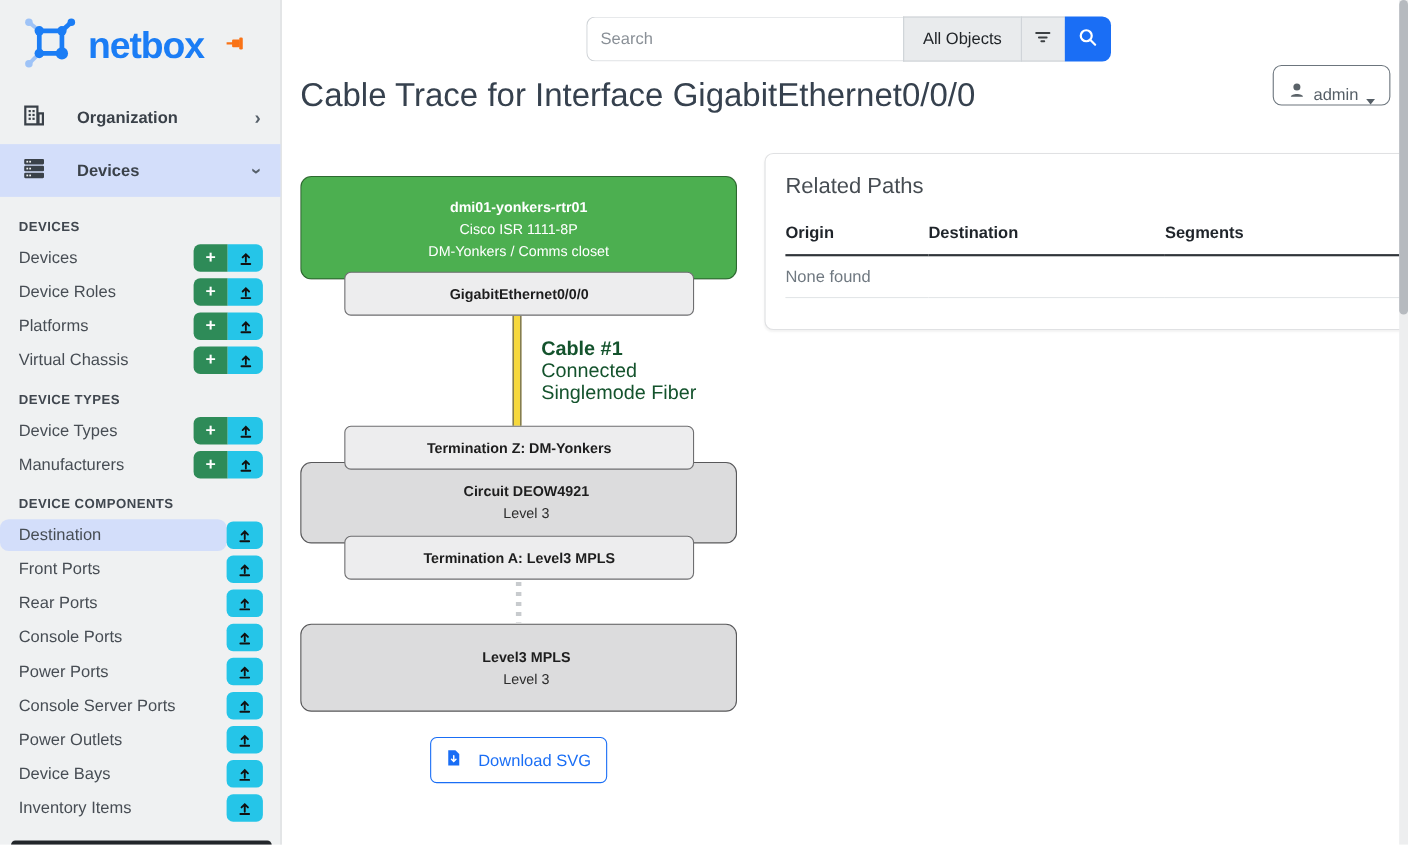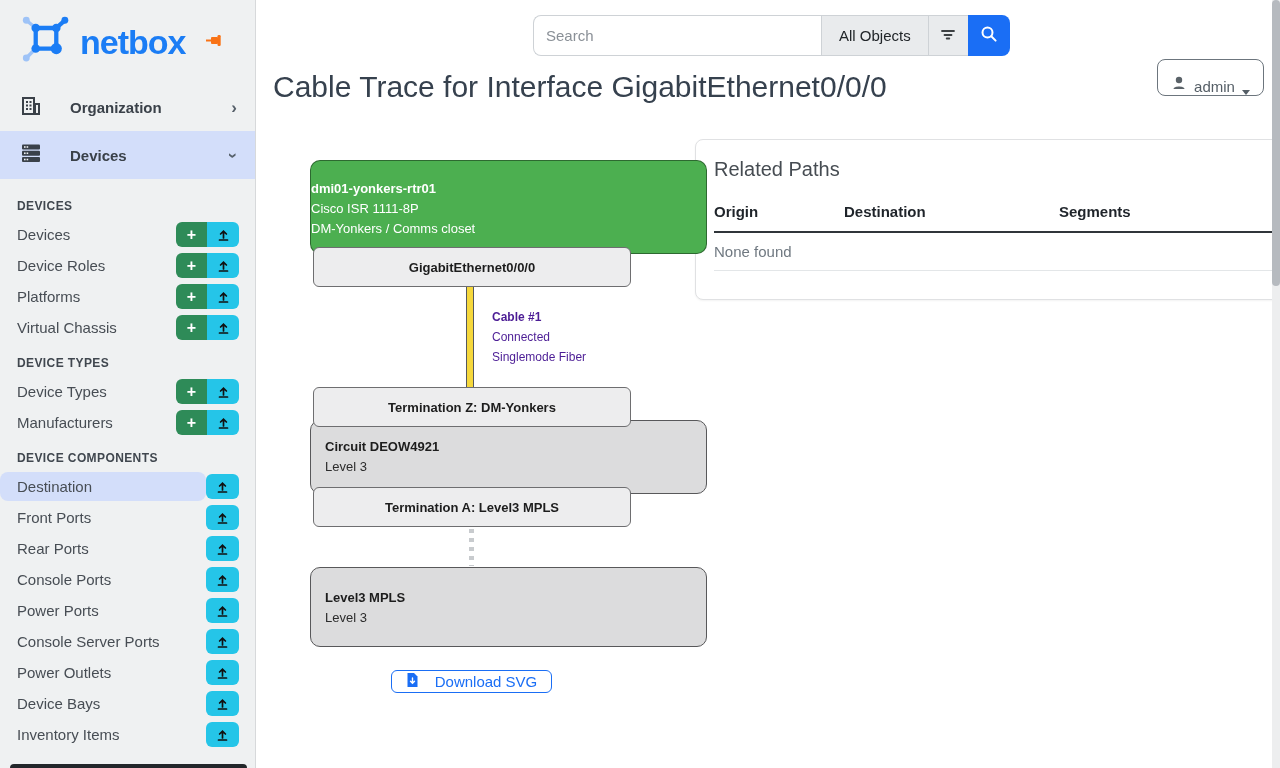--- a/index.html
+++ b/index.html
@@ -52,44 +52,44 @@
   .user-btn { position:absolute; left:900px; top:17px; width:107px; height:37px; background:#fff;
               border:1px solid #6c757d; border-radius:8px; display:flex; align-items:flex-end;
               justify-content:center; gap:7px; cursor:pointer;margin-top:42px; }
   .user-btn .ulabel { font-size:15px; color:#555e66; }
   .caret { width:0; height:0; border-left:4.5px solid transparent; border-right:4.5px solid transparent;
            border-top:5px solid #555e66; }
 
   .page-title { position:absolute; left:16px; top:70px; font-size:30px; font-weight:400; color:#36414e; }
 
   
-  .node-big { position:absolute; border-radius:10px; text-align:left;margin-left:37px; }
+  .node-big { position:absolute; border-radius:10px; text-align:center; }
   .dev-box  { left:16px; top:160px; width:397px; height:94px; background:#4caf50;
               border:1px solid rgba(0,0,0,.4); color:#fff; padding-top:18px; z-index:1; }
   .dev-box .l1 { font-size:13px; font-weight:bold; line-height:20px; }
   .dev-box .l2 { font-size:13px; line-height:20px; }
   .term-box { position:absolute; left:56px; width:318px; height:40px; background:#ededee;
               border:1px solid #6e6e70; border-radius:6px; display:flex; align-items:center;
               justify-content:center; font-size:13px; font-weight:bold; color:#1d1d1d; z-index:3; }
   .gige { top:247px; } .termz { top:387px; } .terma { top:487px; }
   .grey-big { background:#dcdcdd; border:1px solid #58585a; color:#1d1d1d; z-index:2;padding-left:14px; }
   .circuit { left:16px; top:420px; width:397px; height:74px; padding-top:16px; }
   .farend  { left:16px; top:567px; width:397px; height:80px; padding-top:20px; }
   .grey-big .l1 { font-size:13px; font-weight:bold; line-height:20px; }
   .grey-big .l2 { font-size:13px; line-height:20px; color:#2c2c2c; }
 
   .cable-line { position:absolute; left:209px; top:287px; width:8px; height:100px;
                 background:#f6d83c; border-left:1px solid #55585c; border-right:1px solid #55585c; }
-  .cable-label { position:absolute; left:235px; top:307px; font-size:12px; color:#4c1d95; line-height:20px; }
+  .cable-label { position:absolute; left:235px; top:307px; font-size:18px; color:#14532d; line-height:20px; }
   .cable-label .cl1 { font-weight:bold; }
   .dotted-line { position:absolute; left:212px; top:529px; width:5px; height:37px;
                  background:repeating-linear-gradient(to bottom,#c8cbce 0 4px,transparent 4px 9px); }
 
   .dl-wrap { position:absolute; left:16px; top:670px; width:397px; display:flex; justify-content:center; }
-  .dl-btn { height:23px; padding:0 14px; background:#fff; border:1px solid #1a6ef5; border-radius:6px;
+  .dl-btn { height:42px; padding:0 14px; background:#fff; border:1px solid #1a6ef5; border-radius:6px;
             color:#1a6ef5; font-size:15px; display:flex; align-items:center; gap:16px; cursor:pointer; }
   .trace-status { position:absolute; left:16px; top:731px; width:397px; text-align:center;
                   font-size:29px; color:#228656;margin-top:38px; }
 
   
   .card { position:absolute; left:438px; top:139px; width:623px; height:161px; background:#fff;
           border:1px solid #e0e1e3; border-radius:8px; box-shadow:0 1px 2px rgba(0,0,0,.05);
           padding:18px 18px 0 18px; }
   .card-title { font-size:20px; color:#464c52; margin-bottom:22px; }
   .rp-table { width:100%; border-collapse:collapse; }

